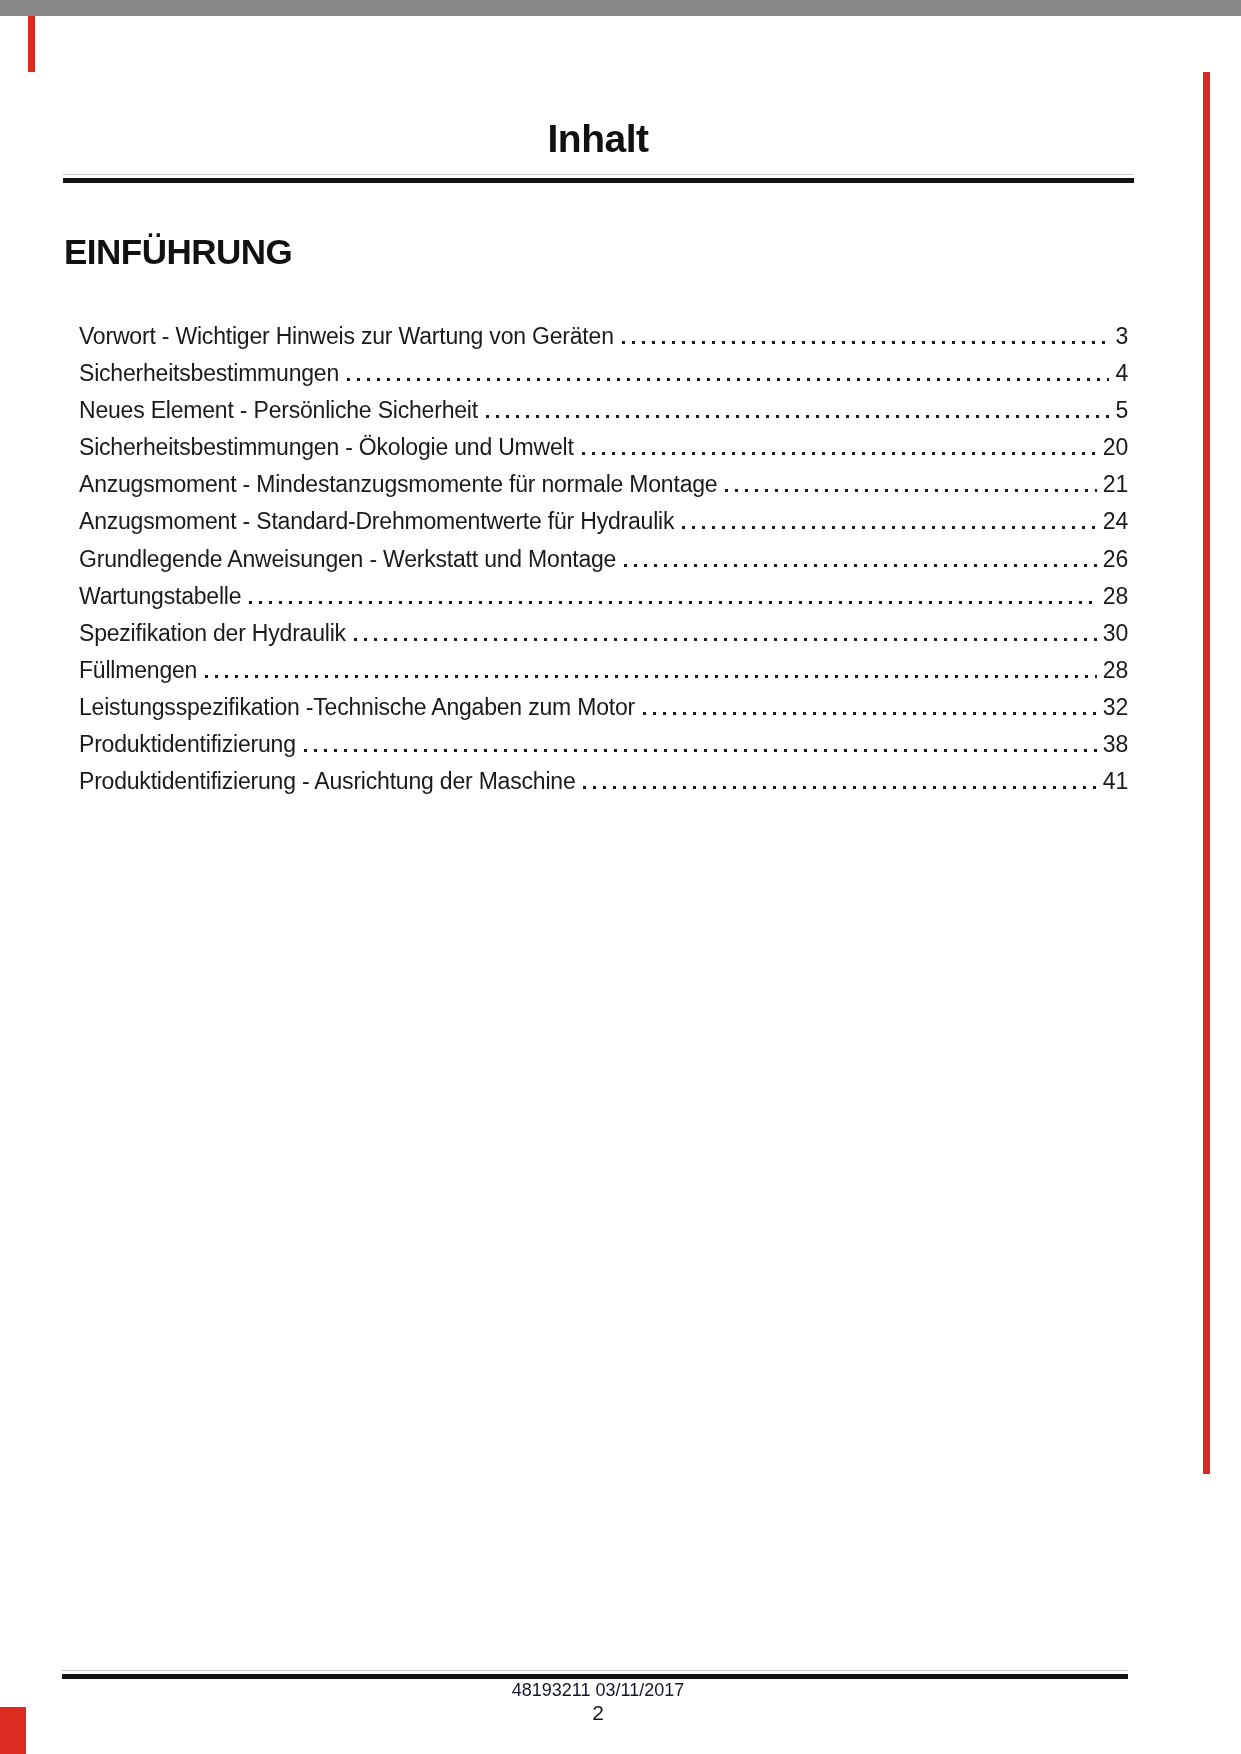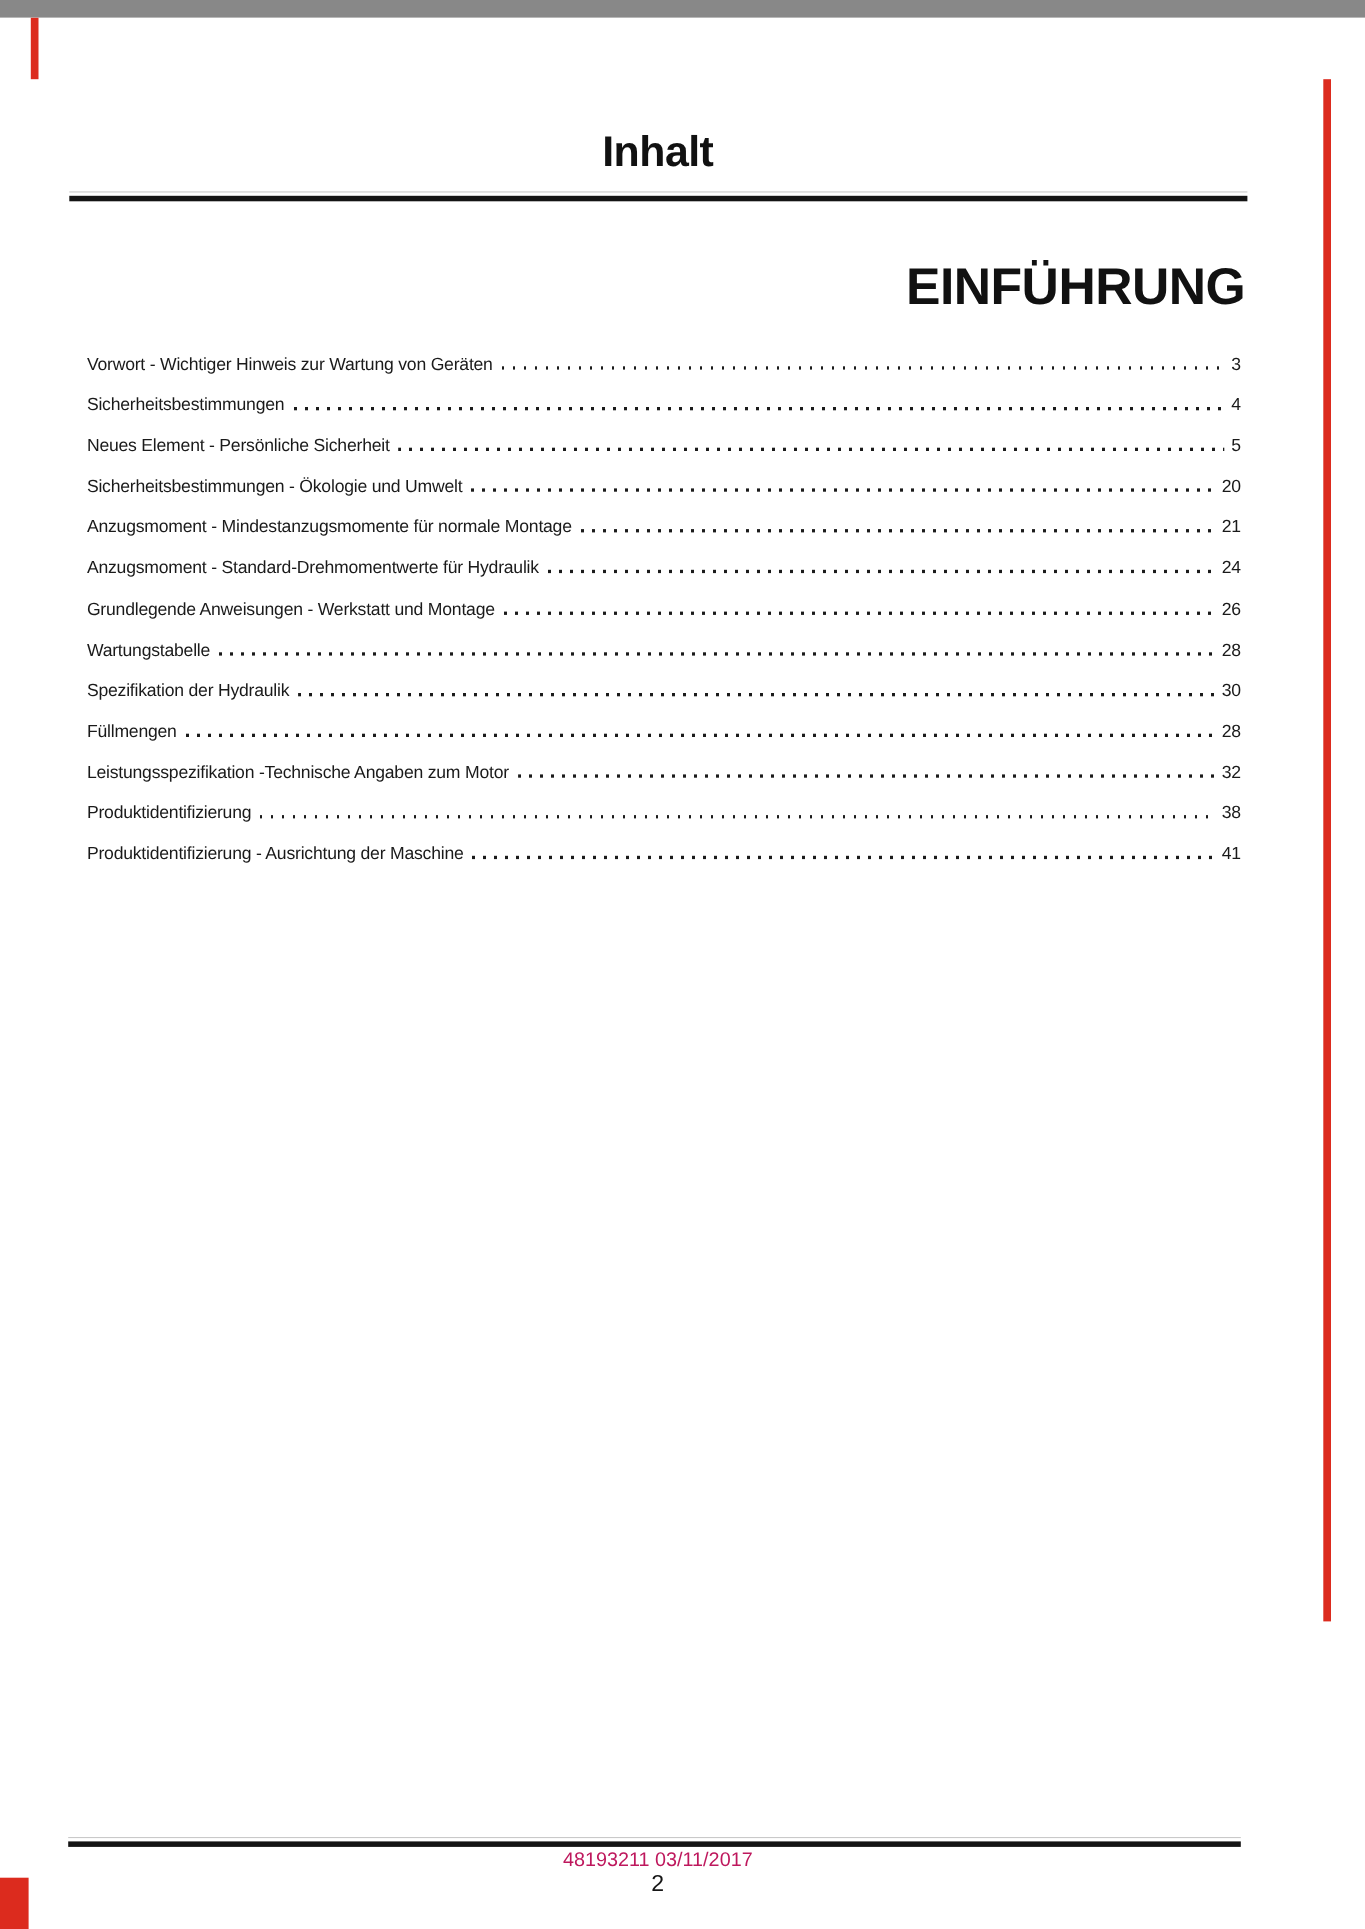--- a/index.html
+++ b/index.html
@@ -32,39 +32,39 @@
   .rule .bar  { height: 5px; background: #141414; margin-top: 3px; }
   .title-rule  { top: 158px; left: 63px;  width: 1071px; }
   .footer-rule { top: 1654px; left: 62px; width: 1066px; }
 
   
   .section-heading {
     position: absolute;
     top: 216px;
     left: 64px;
     width: 1068px;
-    text-align: right;
-    font-size: 47px;
+    text-align: left;
+    font-size: 35px;
     font-weight: 700;
     letter-spacing: -0.5px;
     color: #111;
   }
 
   
   .toc {
     position: absolute;
     top: 307px;
     left: 79px;
     width: 1049px;
   }
   .toc-row {
     display: flex;
     align-items: baseline;
     height: 37.1px;
-    font-size: 16px;
+    font-size: 23px;
     letter-spacing: -0.2px;
     white-space: nowrap;
   }
   .toc-label { flex: 0 0 auto; }
   .toc-leader {
     flex: 1 1 auto;
     height: 3px;
     margin: 0 6px 0 8px;
     background-image: repeating-linear-gradient(
       to right,
@@ -77,21 +77,21 @@
 
   
   .footer-code {
     position: absolute;
     top: 1664px;
     left: 64px;
     width: 1068px;
     text-align: center;
     font-size: 18px;
     line-height: 20px;
-    color: #be185d;
+    color: #0f172a;
   }
   .footer-page {
     position: absolute;
     top: 1685px;
     left: 64px;
     width: 1068px;
     text-align: center;
     font-size: 21px;
     line-height: 23px;
     color: #161616;

